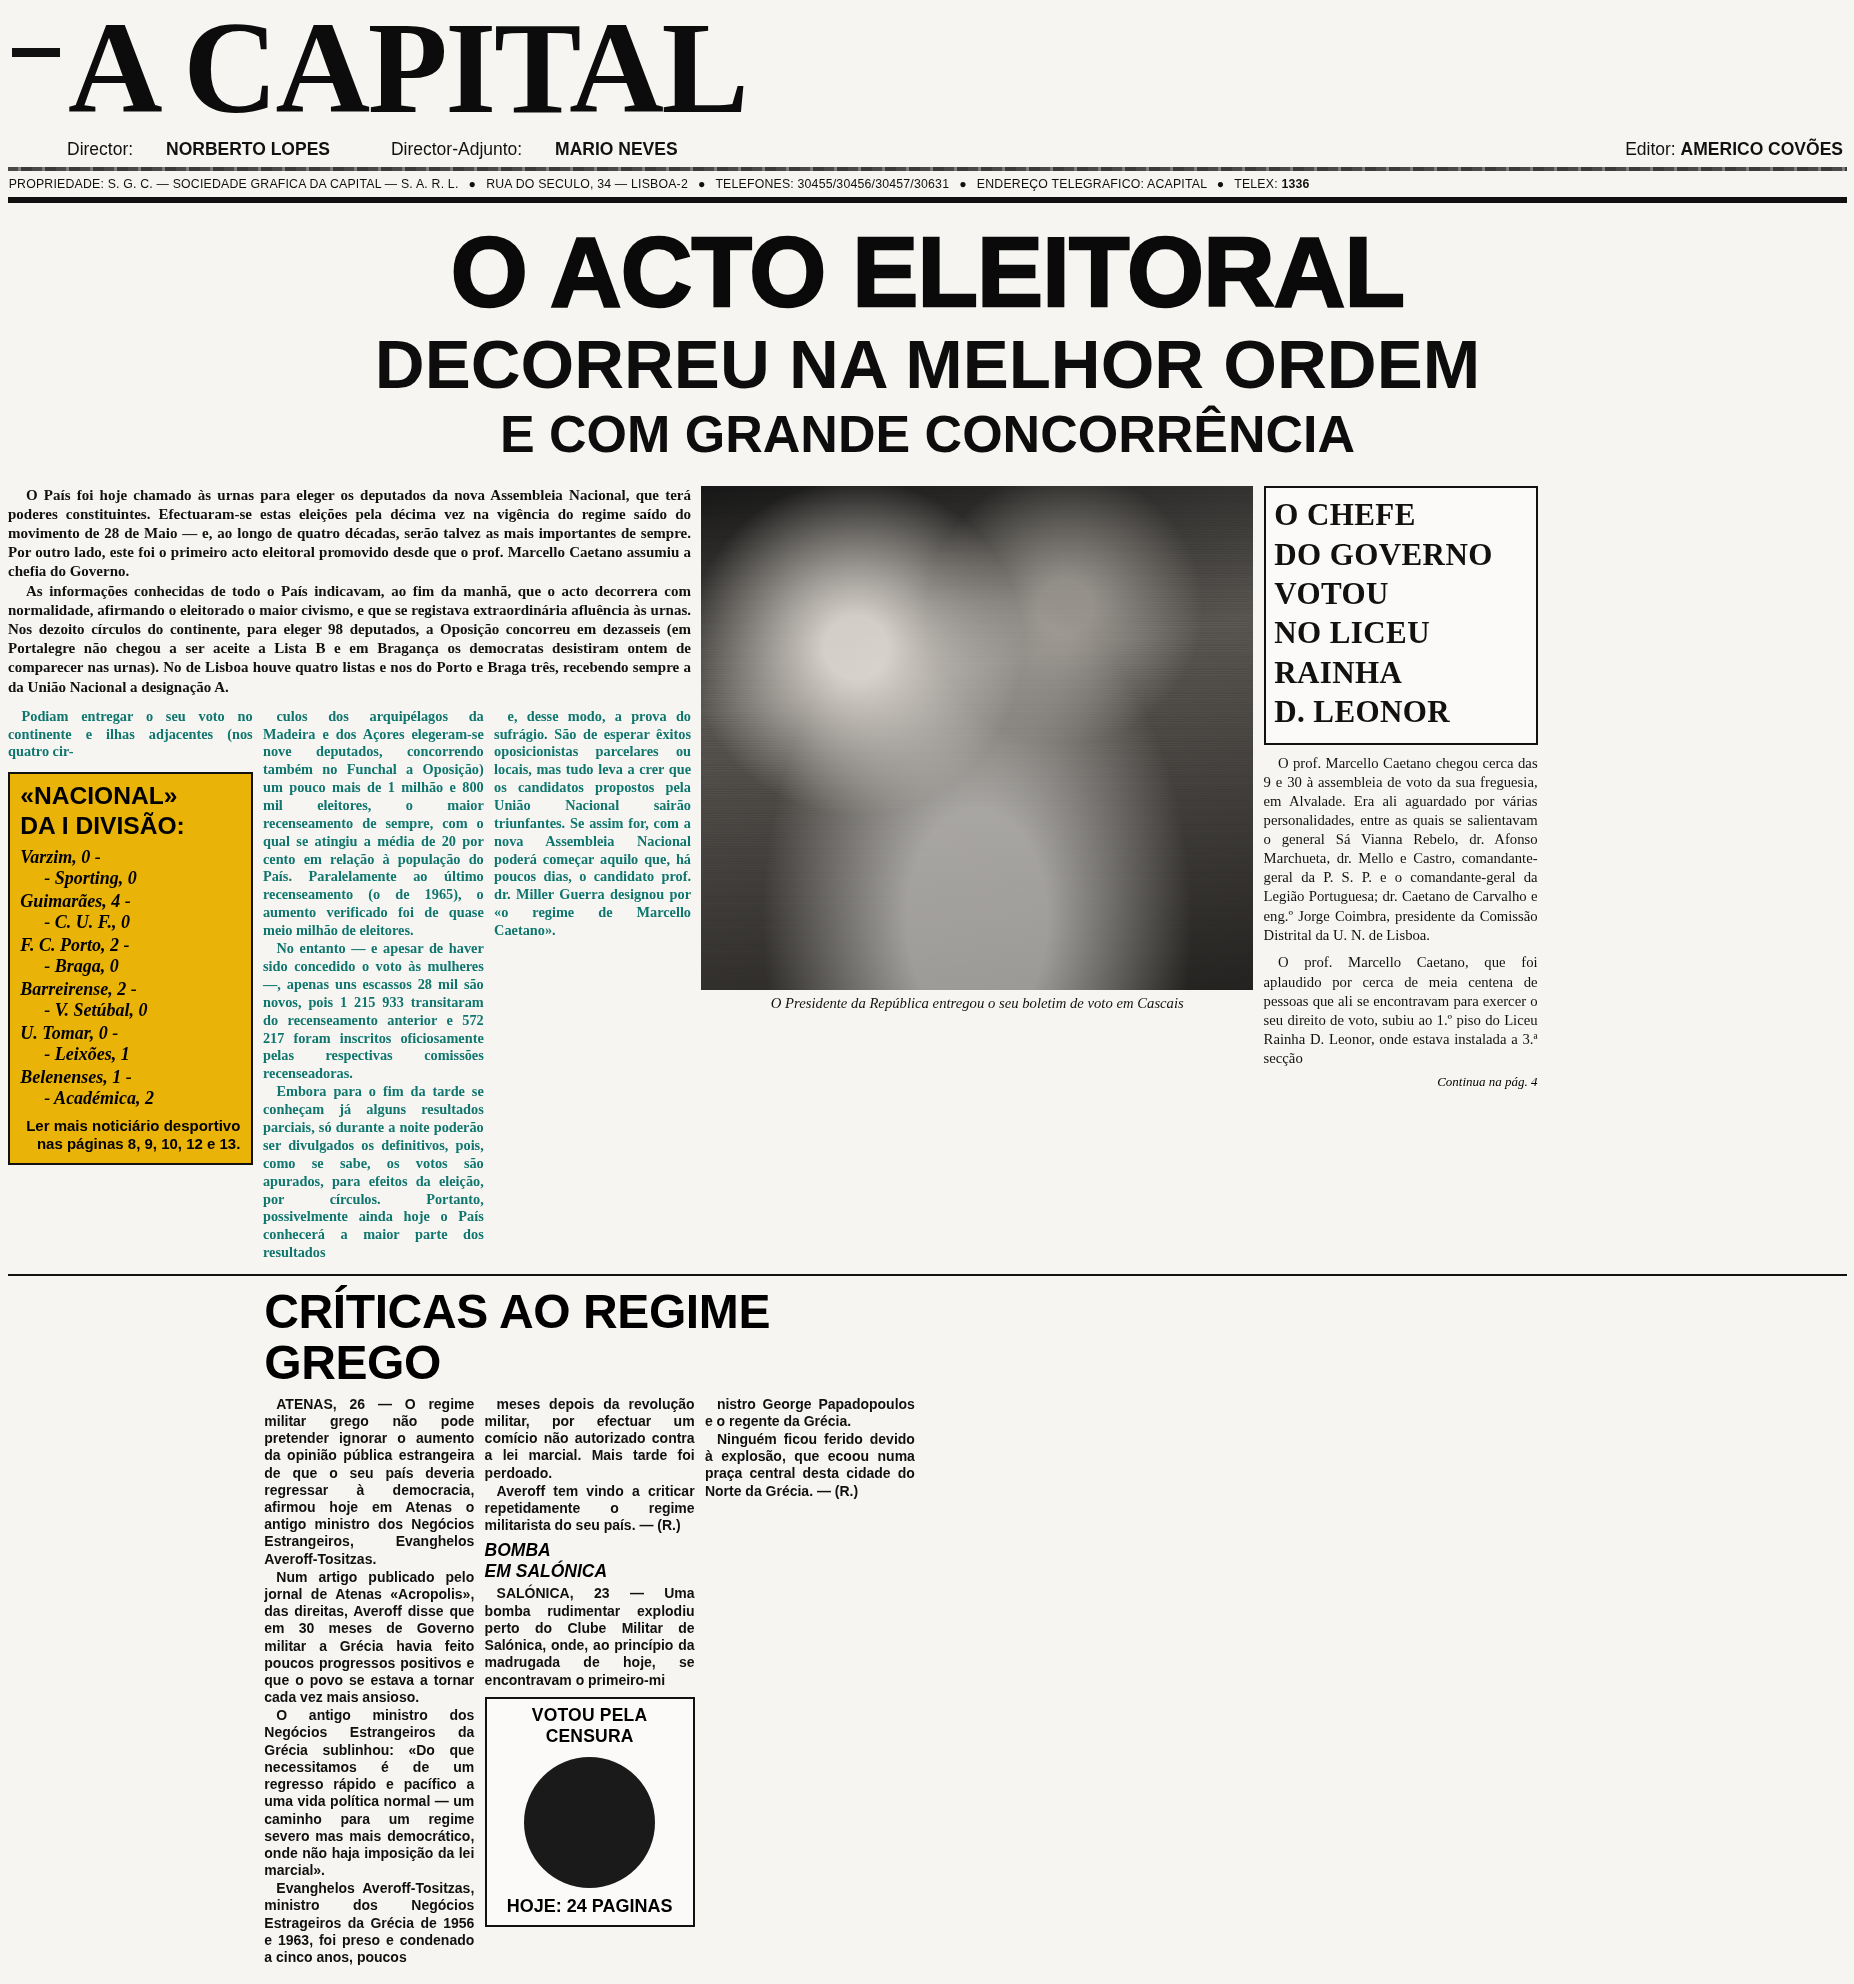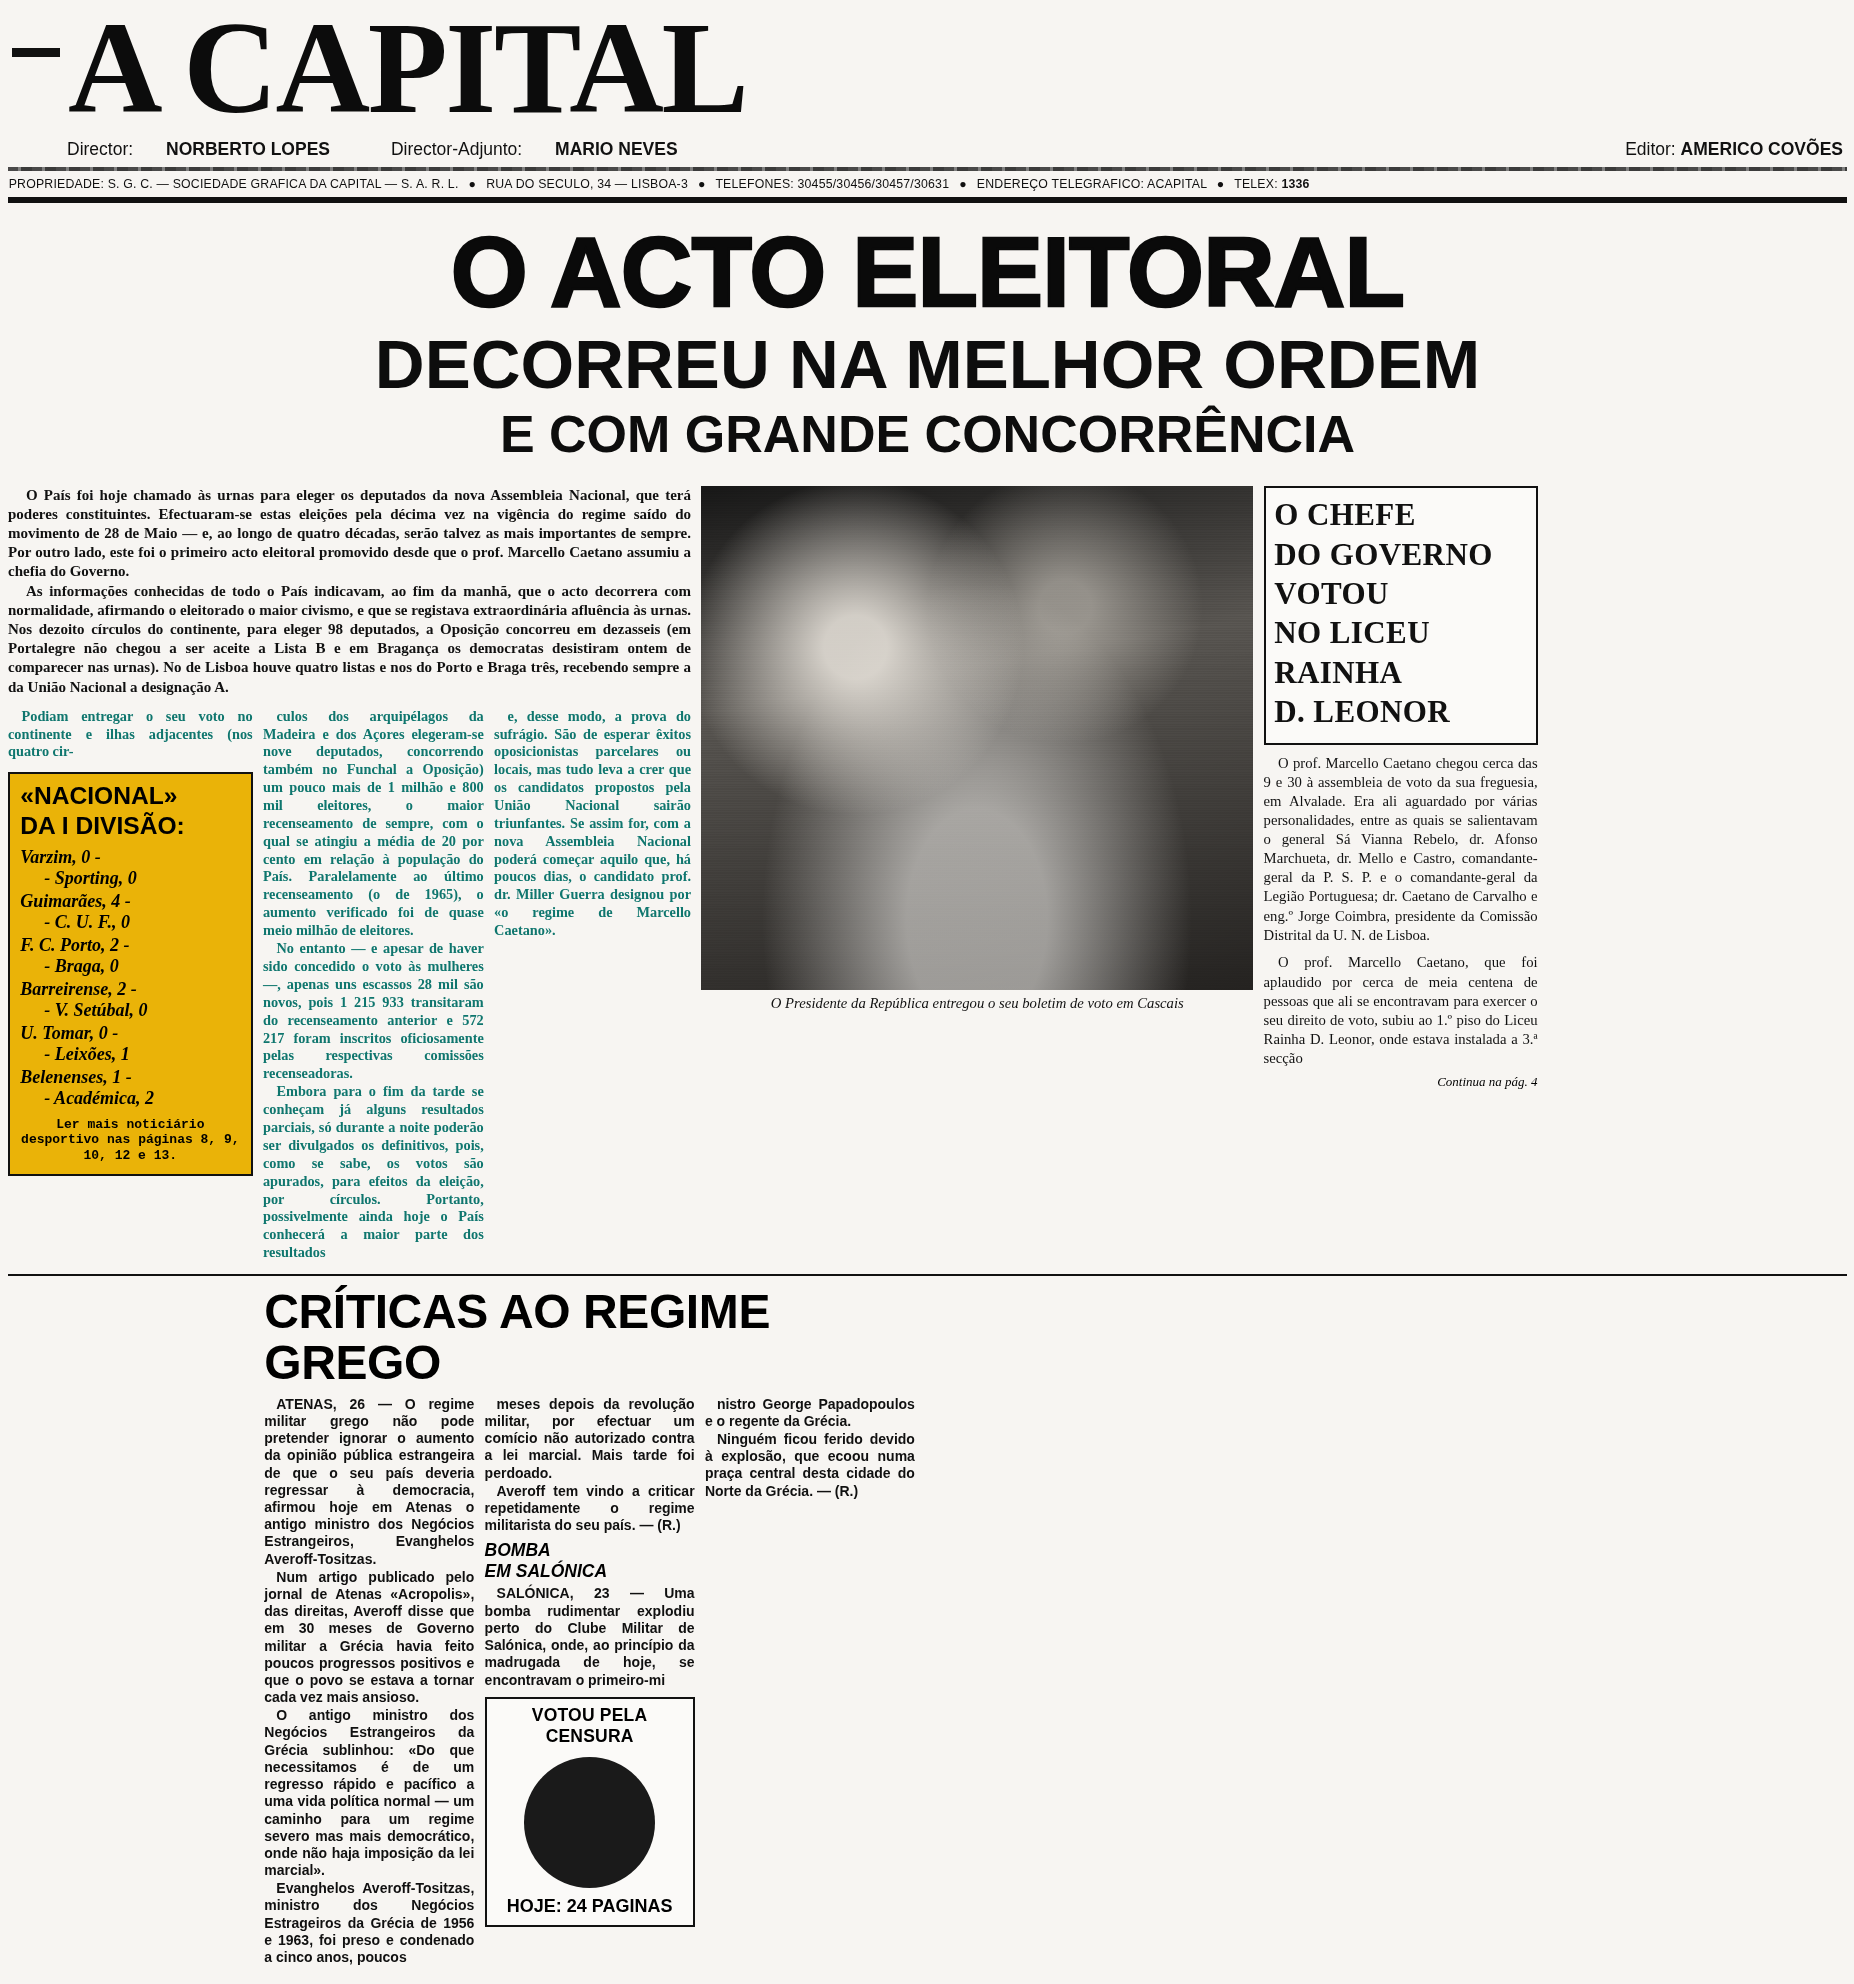--- a/index.html
+++ b/index.html
@@ -198,26 +198,26 @@
   .result-line {
     font-family: "Liberation Serif", serif;
     font-style: italic;
     font-weight: bold;
     font-size: 18px;
     line-height: 1.18;
     margin: 0 0 1.6px 0;
   }
   .result-line .ind { display: block; padding-left: 24px; }
   .results-note {
-    font-family: Liberation Mono, monospace;
-    font-weight: bold;
-    font-size: 13px;
+    font-family: Liberation Sans, sans-serif;
+    font-weight: bold;
+    font-size: 15px;
     line-height: 1.2;
     margin-top: 7.1px;
-    text-align: center;
+    text-align: right;
   }
 
   
   .photo {
     background: #2e2c2a;
     position: relative;
     overflow: hidden;
   }
   .photo.main { height: 504px; }
   .photo::after {
@@ -362,21 +362,21 @@
       <span>Editor:</span>
       <span class="b">AMERICO COVÕES</span>
     </div>
   </div>
 
   <div class="rule-grunge"></div>
 
   <div class="impressum">
     <span>PROPRIEDADE: S. G. C. — SOCIEDADE GRAFICA DA CAPITAL — S. A. R. L.</span>
     <span class="sep">●</span>
-    <span>RUA DO SECULO, 34 — LISBOA-3</span>
+    <span>RUA DO SECULO, 34 — LISBOA-2</span>
     <span class="sep">●</span>
     <span>TELEFONES:  30455/30456/30457/30631</span>
     <span class="sep">●</span>
     <span>ENDEREÇO TELEGRAFICO: ACAPITAL</span>
     <span class="sep">●</span>
     <span>TELEX:</span>
     <span class="b">1336</span>
   </div>
 
   <div class="rule-thick"></div>

